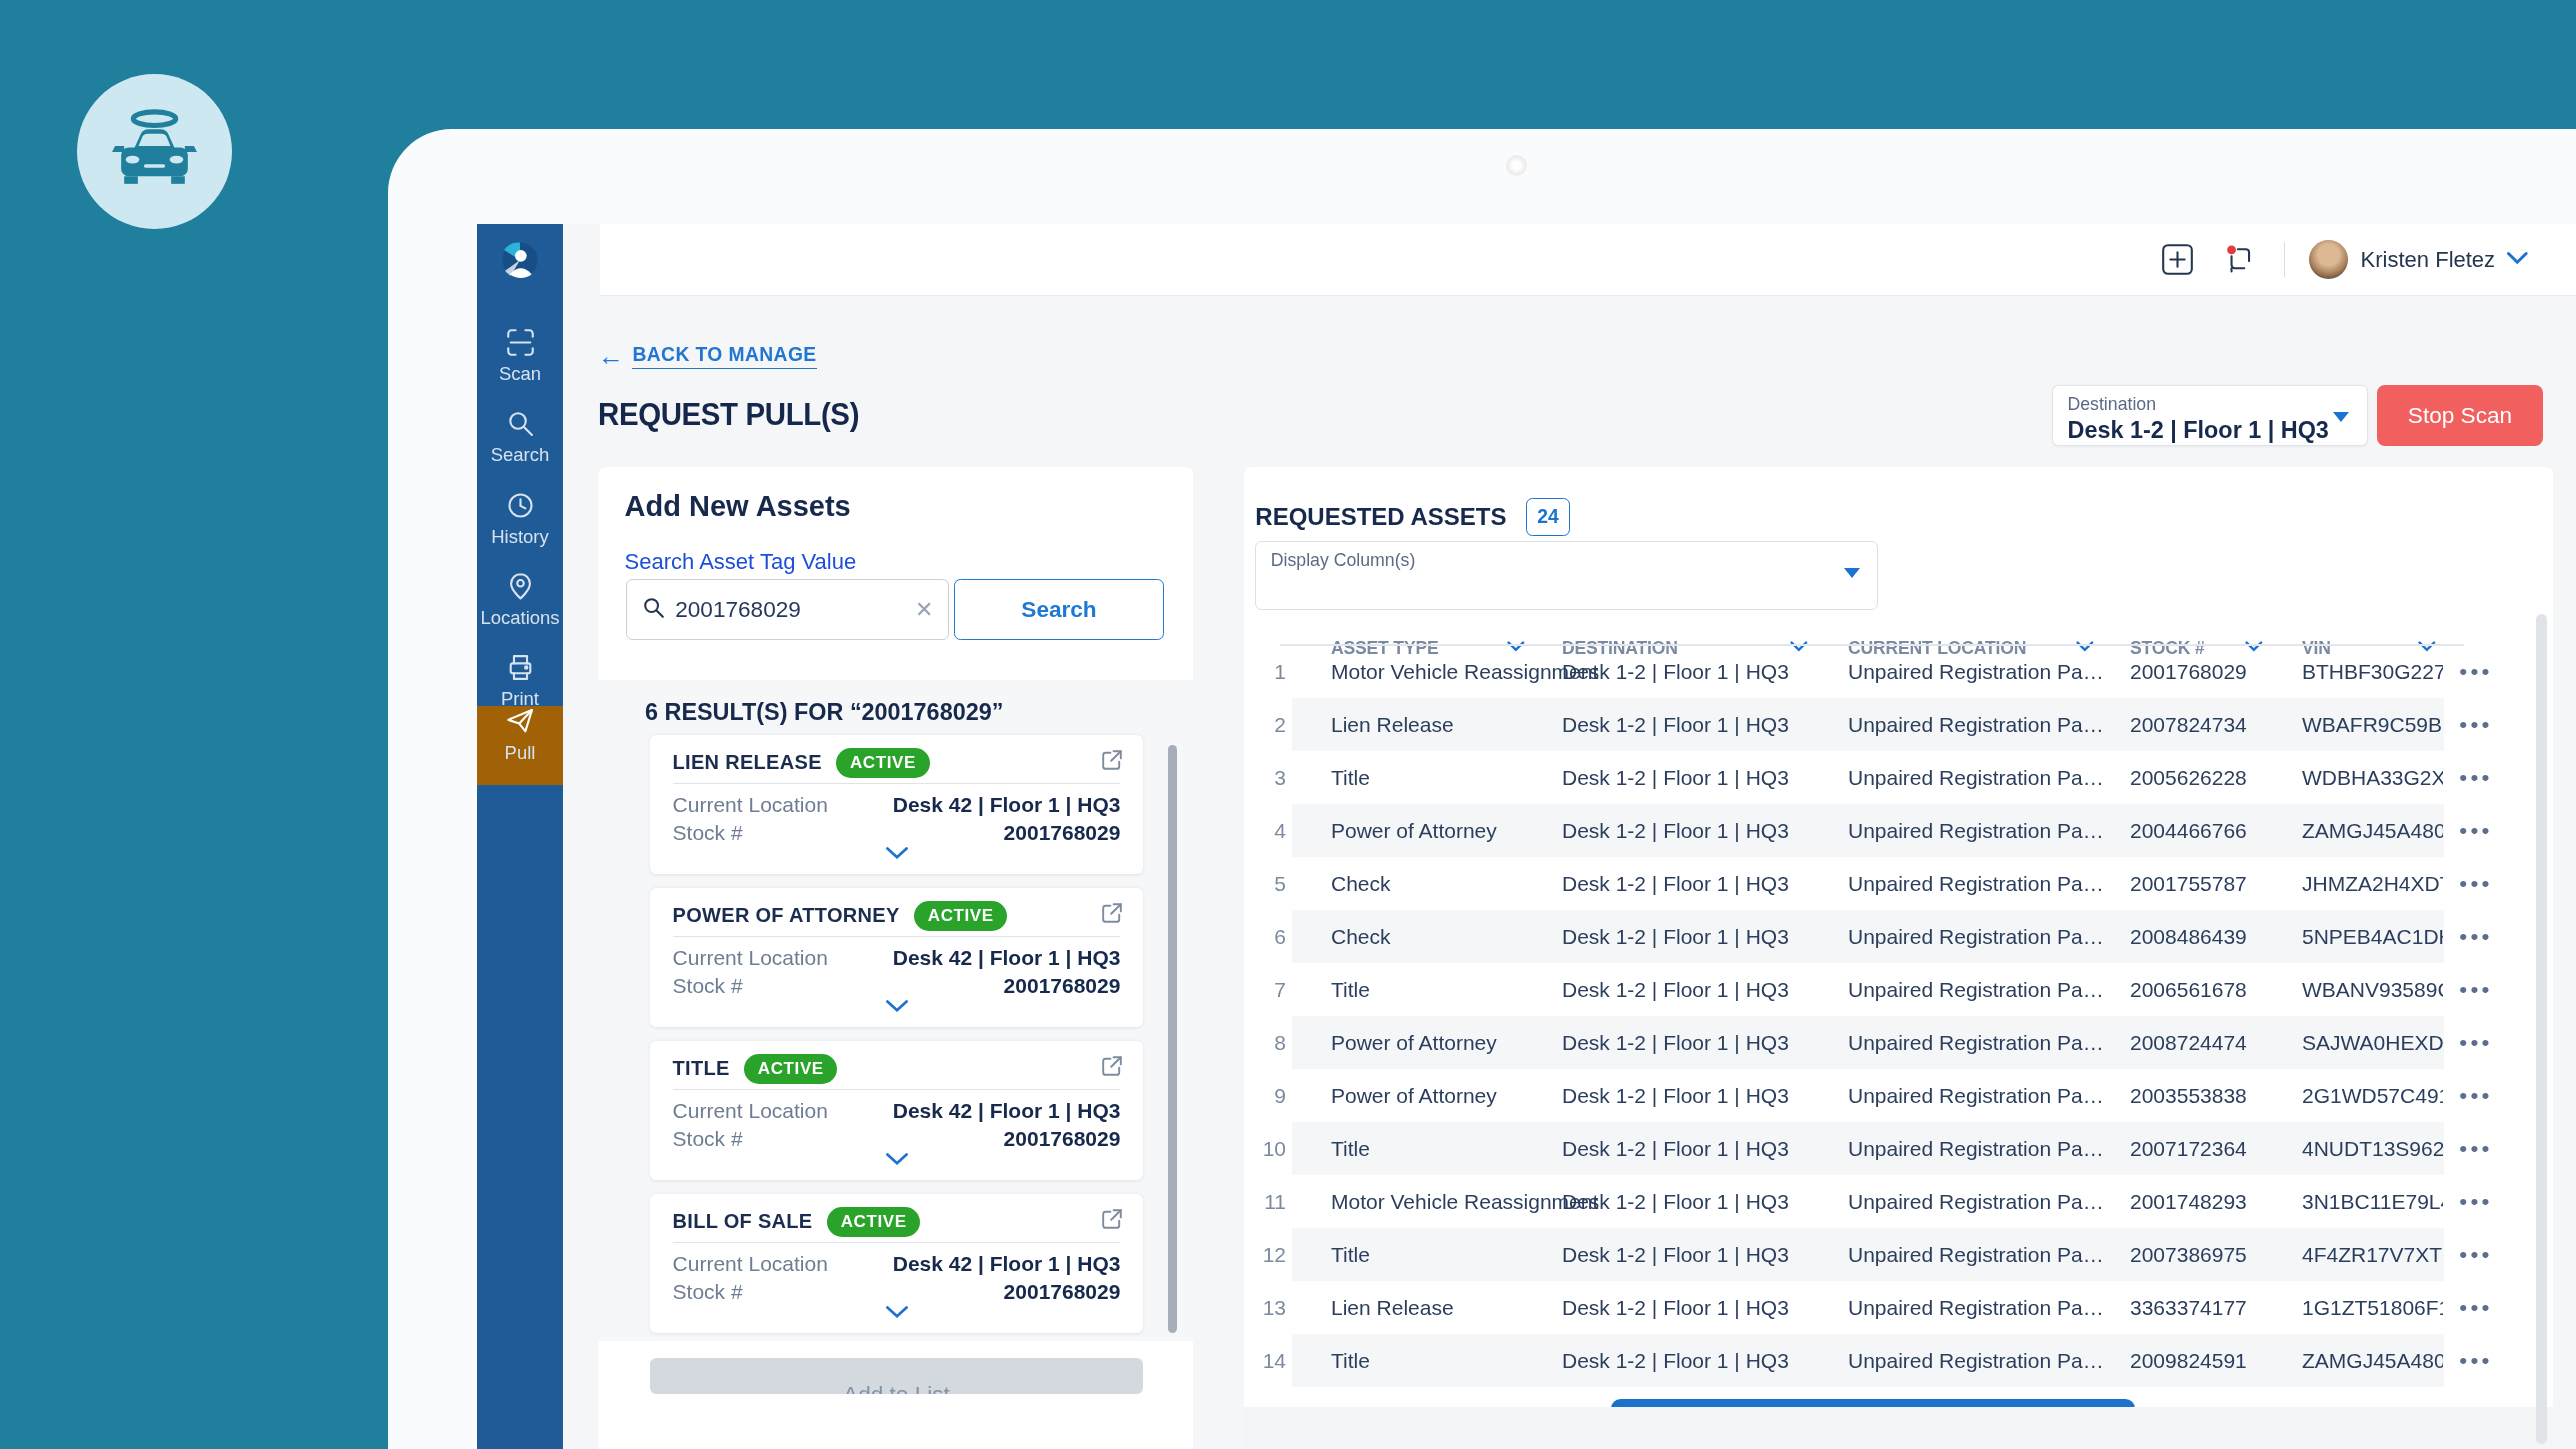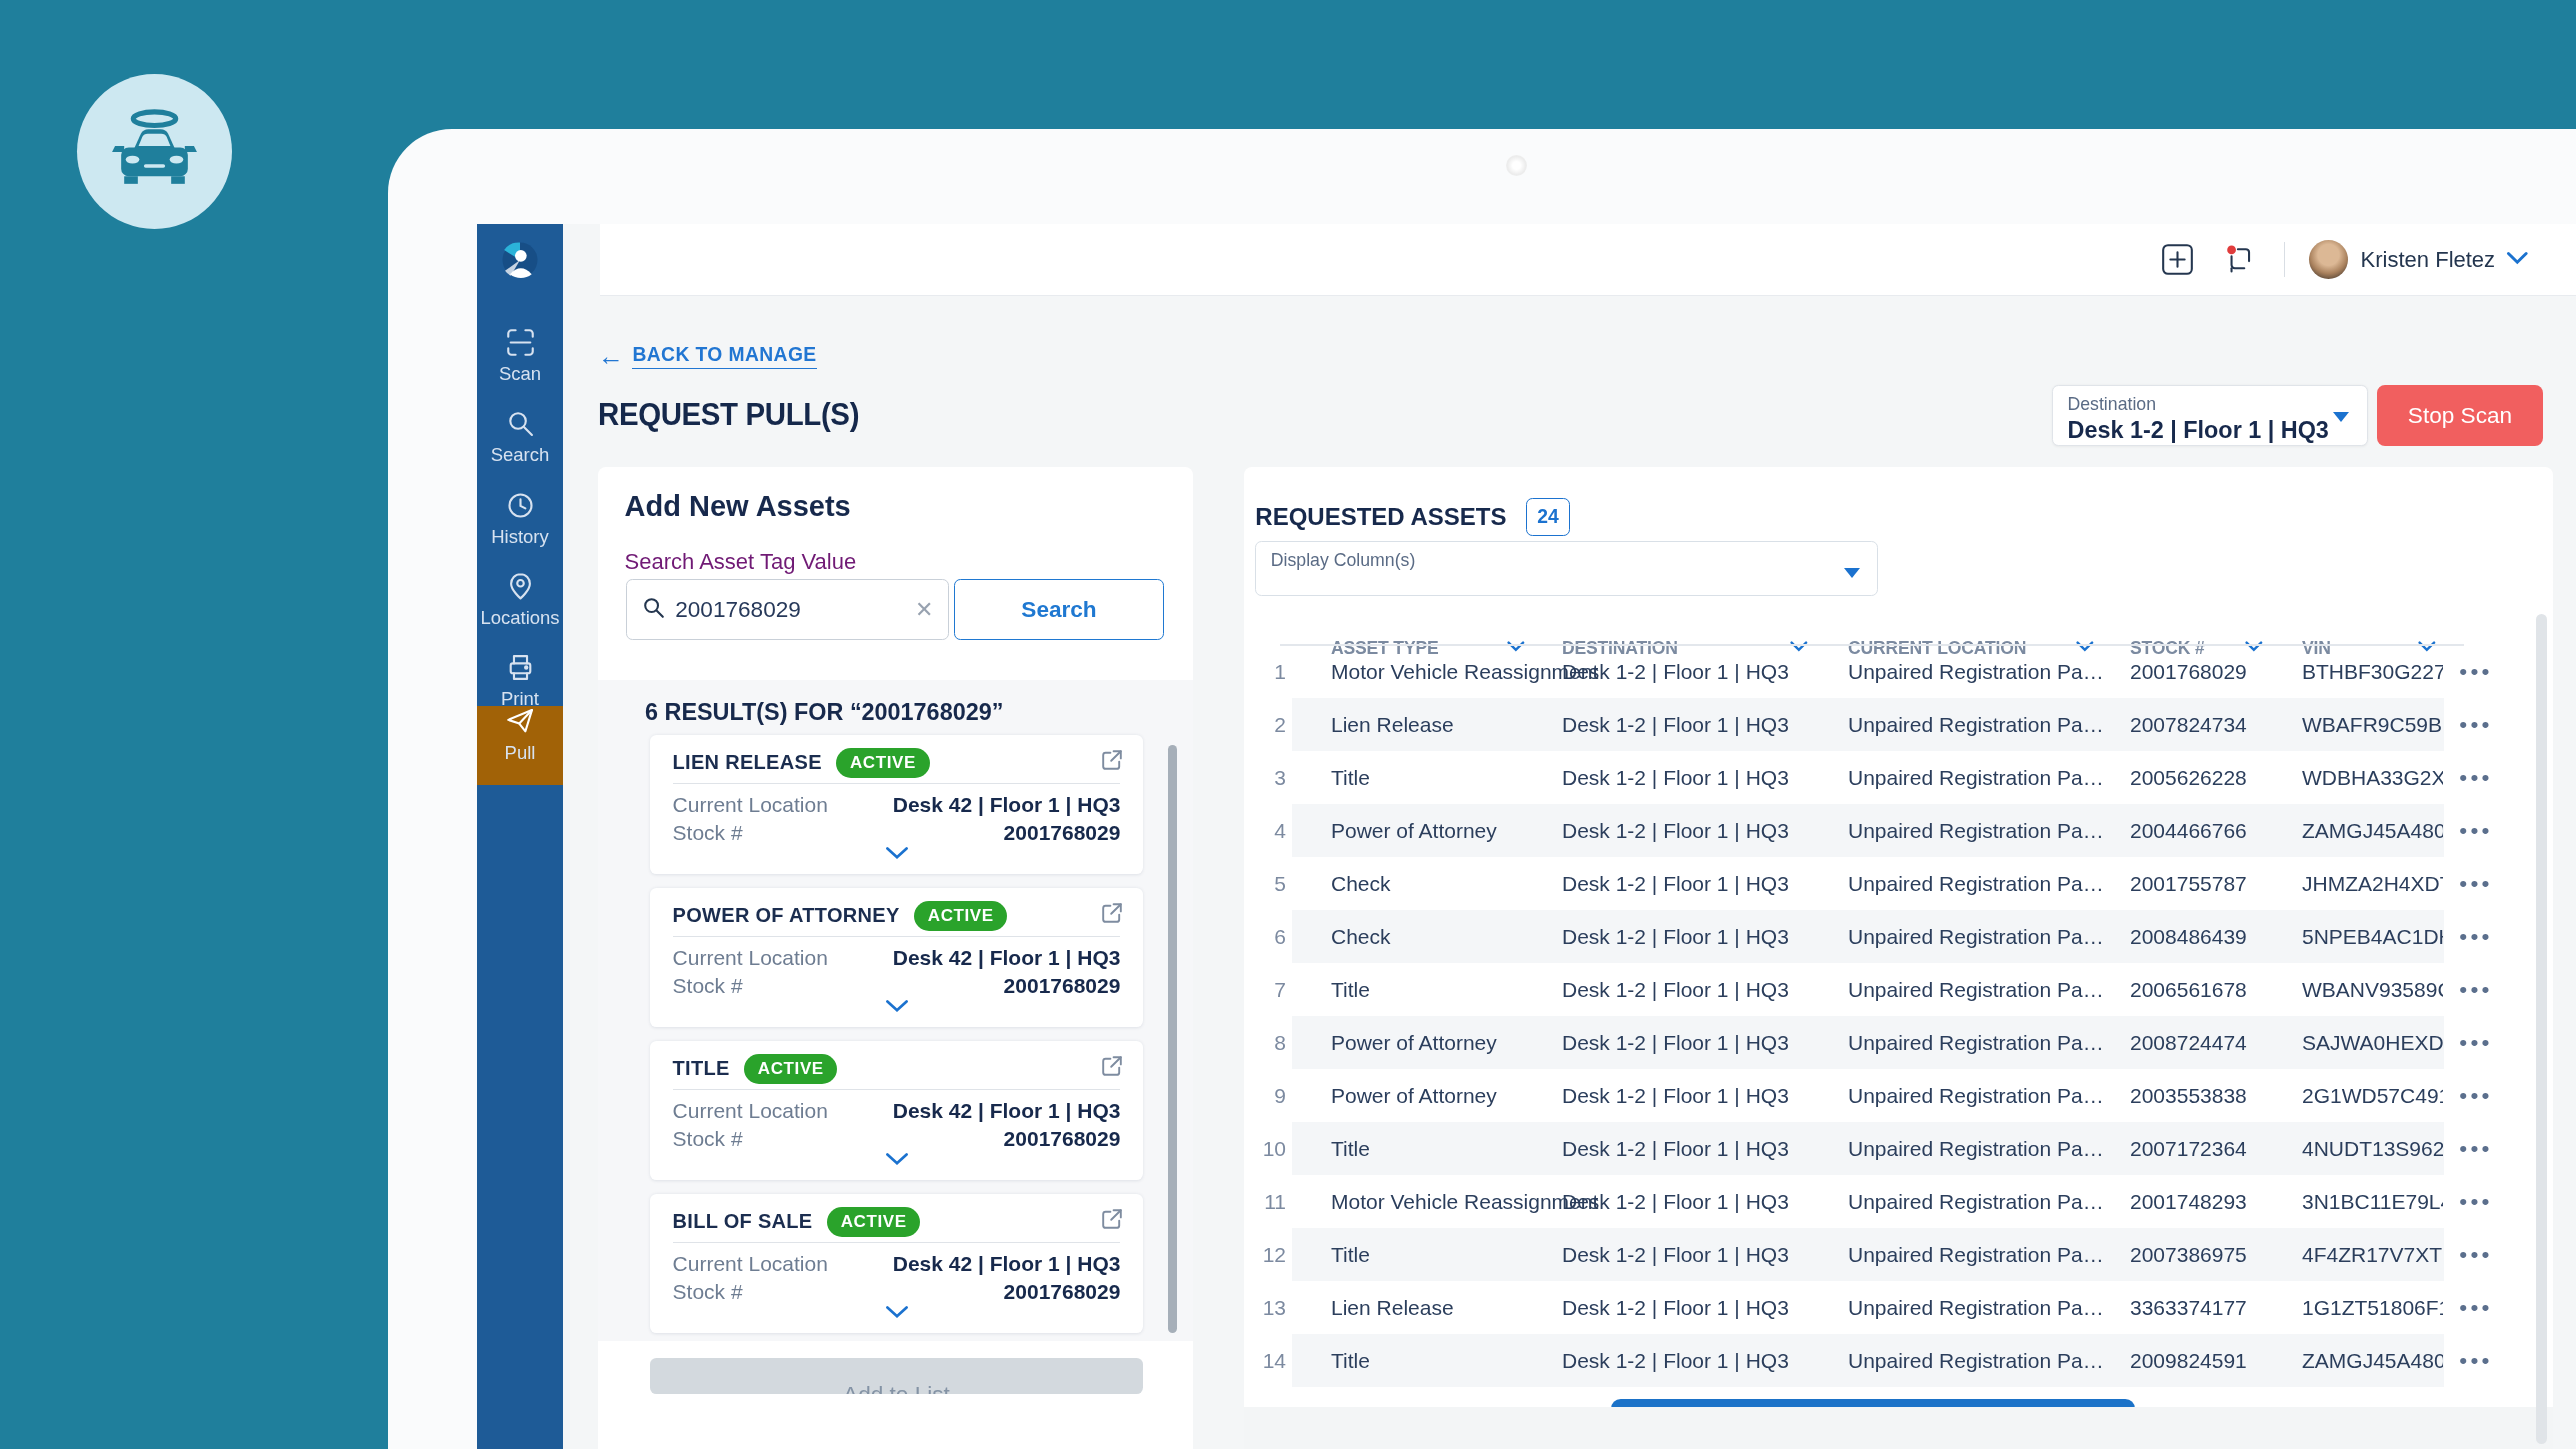--- a/index.html
+++ b/index.html
@@ -57,21 +57,21 @@
   .caret-down { position:absolute; right:17.7px; top:26px; width:0; height:0;
     border-left:8px solid transparent; border-right:8px solid transparent; border-top:10.5px solid #1b72cf; }
 
   .stopscan { position:absolute; left:1814px; top:89px; width:166px; height:61px; background:#f15f5f;
     color:#fff; font-size:22.6px; border:none; border-radius:8px; font-family:inherit; cursor:pointer; }
 
   
   .panel-left { position:absolute; left:35px; top:171px; width:595px; bottom:0; background:#fff;
     border-radius:8px 8px 0 0; overflow:hidden; }
   .ana-title { position:absolute; left:26.6px; top:22.6px; font-size:29px; font-weight:bold; color:#17294c; }
-  .search-lbl { position:absolute; left:26.6px; top:82px; font-size:22px; color:#701a75; }
+  .search-lbl { position:absolute; left:26.6px; top:82px; font-size:22px; color:#1d4ed8; }
   .srch-input { position:absolute; left:28px; top:112px; width:323px; height:61px; background:#fff;
     border:0.8px solid #c9d0d8; border-radius:6.4px; display:flex; align-items:center; padding:0 14.5px; }
   .srch-input .q-text { font-size:22.6px; color:#27395a; margin-left:9.7px; flex:1; }
   .clear-x::before { content:"\2715"; font-size:22px; color:#98a2b0; }
   .srch-btn { position:absolute; left:356px; top:112px; width:210px; height:61px; background:#fff;
     border:1.6px solid #1f78d1; border-radius:6.4px; color:#1f78d1; font-size:22.6px; font-weight:bold;
     font-family:inherit; cursor:pointer; }
   .pl-divider { position:absolute; left:0; right:0; top:213px; height:0.8px; background:#e7eaee; }
   .results-bg { position:absolute; left:0; right:0; top:213px; height:661px; background:#f6f7f9; }
   .results-h { position:absolute; left:47px; top:232px; font-size:23.4px; font-weight:bold; color:#17294c; }
@@ -96,21 +96,21 @@
   .cards-scroll { position:absolute; left:570px; top:278px; width:8.9px; height:588px; background:#a6afb9;
     border-radius:4.8px; cursor:pointer; }
 
   
   .panel-right { position:absolute; left:681px; top:171px; width:1309px; bottom:0; background:#fff;
     border-radius:8px 8px 0 0; overflow:hidden; }
   .req-head { position:absolute; left:11.3px; top:31px; display:flex; align-items:center; gap:19.3px; }
   .req-title { font-size:24px; font-weight:bold; color:#17294c; }
   .count-badge { border:1.6px solid #1b72cf; border-radius:6.4px; color:#1b72cf; font-size:19.3px;
     font-weight:bold; padding:7.2px 10.5px; }
-  .disp { position:absolute; left:11.3px; top:74px; width:623px; height:55px; background:#fff;
+  .disp { position:absolute; left:11.3px; top:74px; width:623px; height:69px; background:#fff;
     border:0.8px solid #d9e0e7; border-radius:6.4px; padding:8px 14.5px; cursor:pointer; }
   .disp .lbl { font-size:17.7px; color:#5a6b85; }
   .disp .val { font-size:22px; font-weight:bold; color:#17294c; margin-top:2.4px; }
 
   .thead { position:absolute; left:0; right:0; top:145px; height:32px;margin-top:20px; }
   .th { position:absolute; top:4.8px; font-size:18.5px; font-weight:bold; color:#7b8aa0;
     letter-spacing:-0.2px; transform:scaleX(.95); transform-origin:left; }
   .th-chev { position:absolute; top:8px; cursor:pointer; }
   .thead-div { position:absolute; left:36px; top:177px; width:1184px; height:1.6px; background:#e3e7ec; }
 

